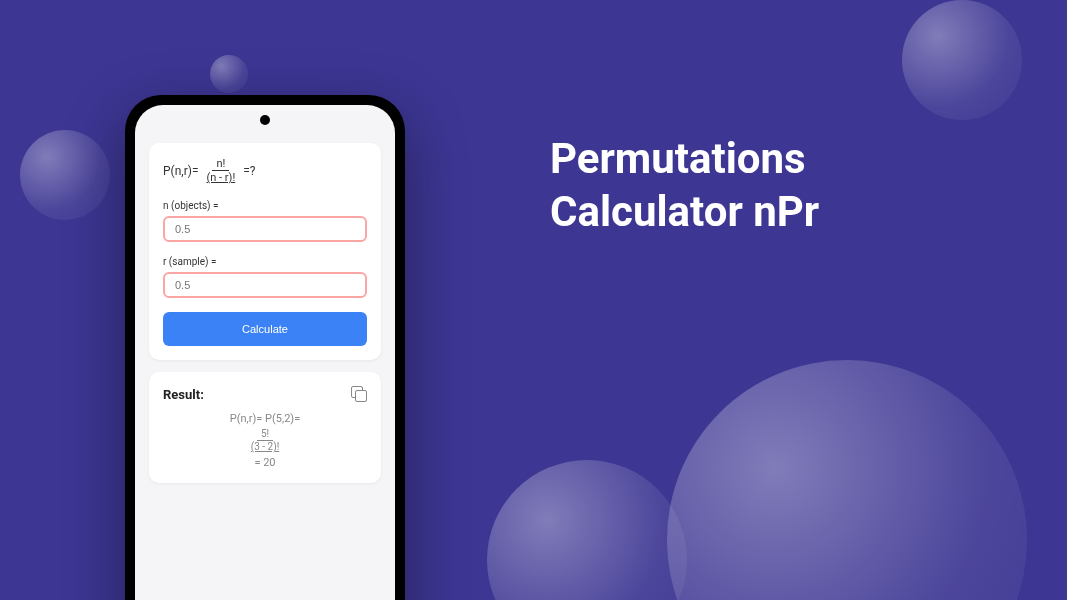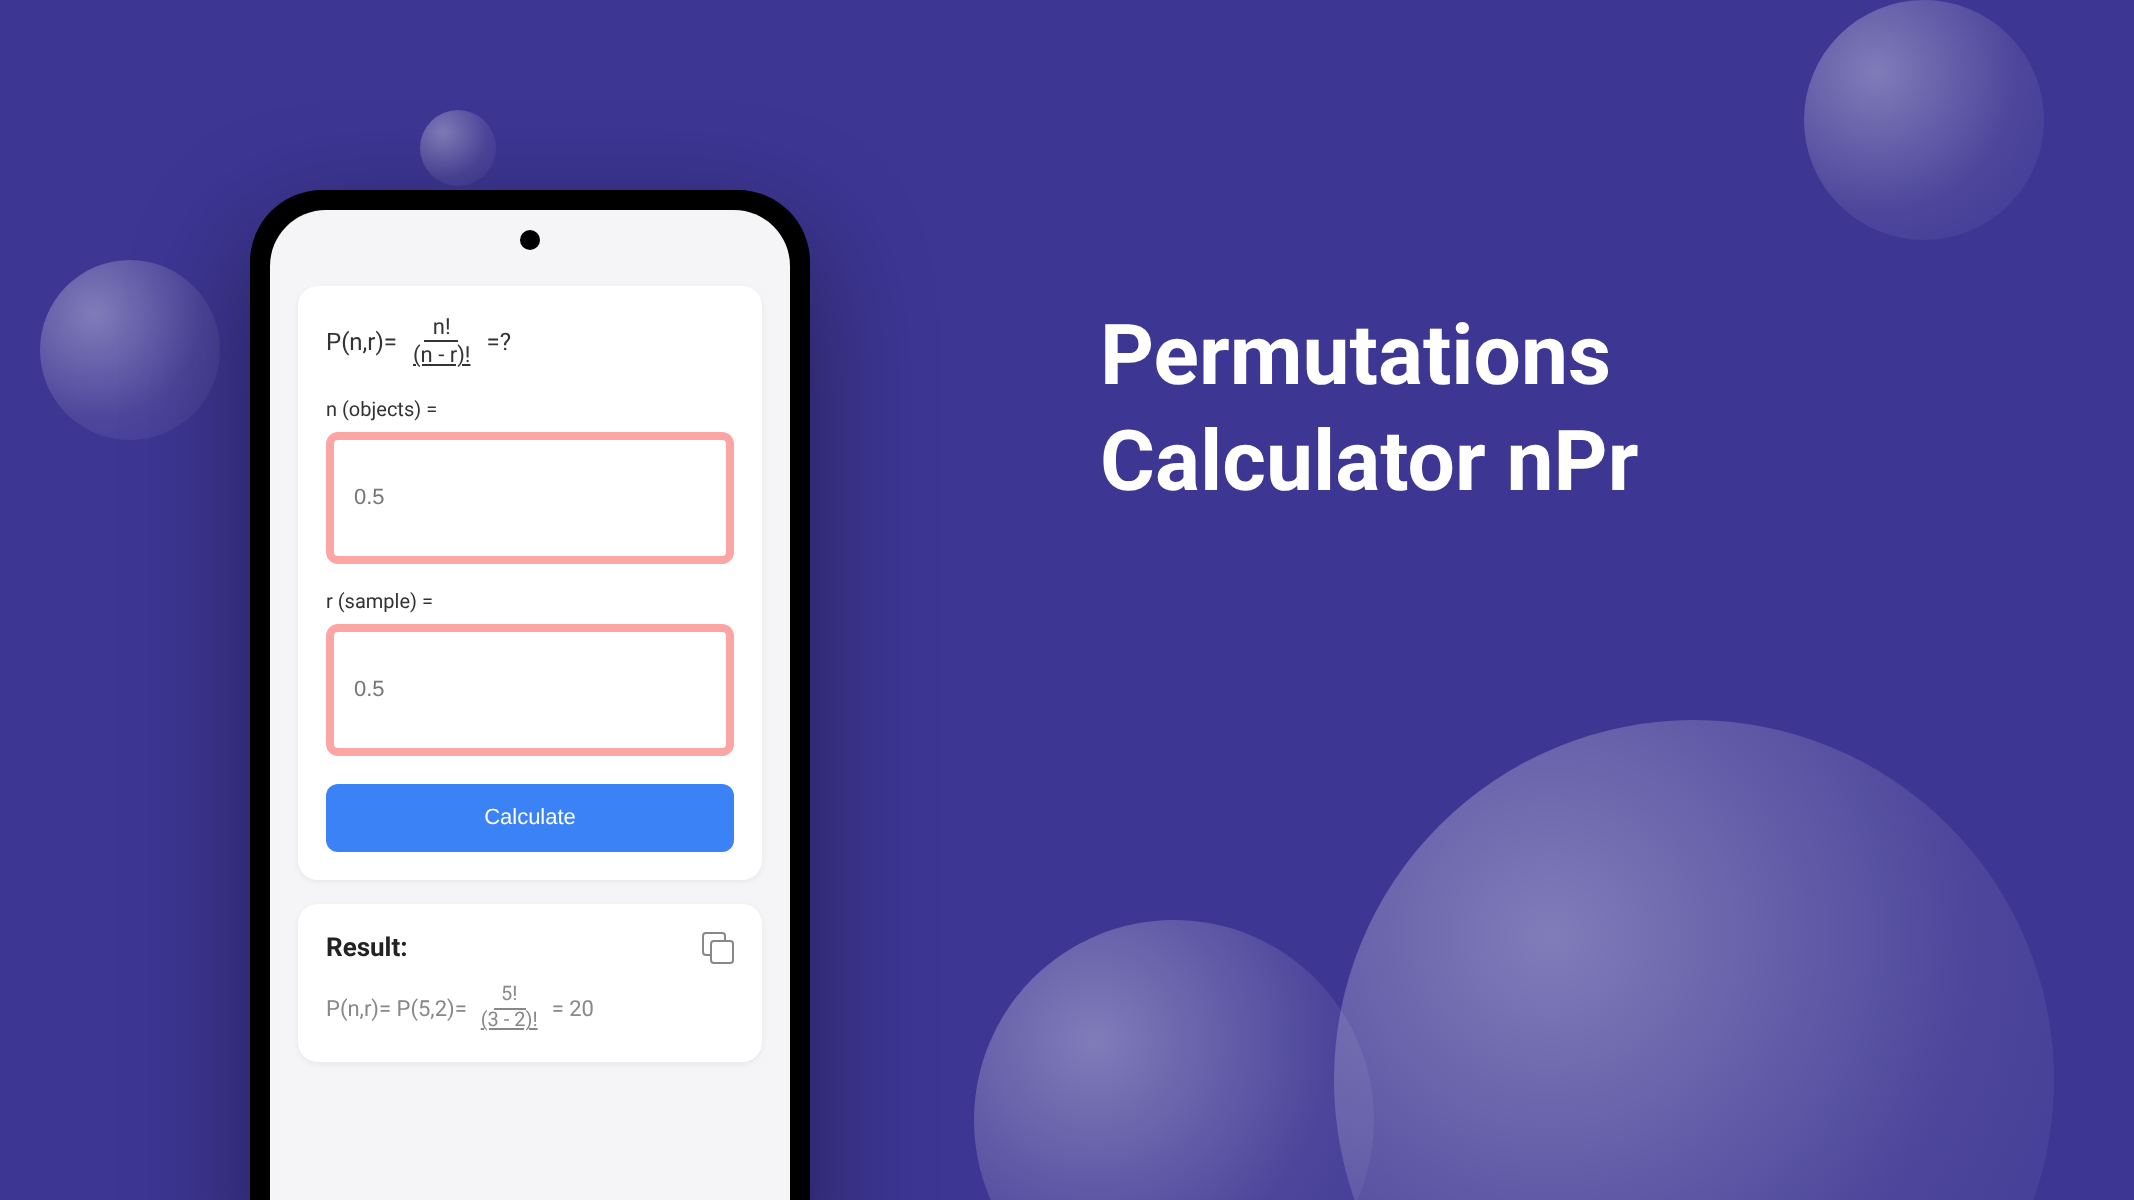--- a/index.html
+++ b/index.html
@@ -90,23 +90,23 @@
     .frac .num { border-bottom: 1px solid #333; padding: 0 4px; }
     .frac .den { padding: 0 4px; text-decoration: underline; }
     
     .field-label {
       font-size: 10px;
       color: #333;
       margin-bottom: 5px;
     }
     .input-box {
       width: 100%;
-      border: 4px solid #fca5a5;
+      border: 2px solid #fca5a5;
       border-radius: 6px;
-      padding: 23px 10px;
+      padding: 5px 10px;
       font-size: 11px;
       color: #aaa;
       background: #fff;
       margin-bottom: 14px;
     }
     
     .calc-btn {
       width: 100%;
       background: #3b82f6;
       color: #fff;
@@ -146,29 +146,30 @@
     }
     .copy-icon::before { top: 0; left: 0; }
     .copy-icon::after { top: 4px; left: 4px; background: #fff; }
     
     .result-formula {
       display: flex;
       align-items: center;
       font-size: 11px;
       color: #888;
       gap: 3px;
+      flex-direction: column;
     }
     .result-formula .frac { color: #888; font-size: 10px; }
     .result-formula .frac .num { border-bottom: 1px solid #888; }
     
     
     .title {
       position: absolute;
       left: 550px;
-      top: 153px;
+      top: 133px;
       color: #fff;
       font-size: 42px;
       font-weight: 700;
       line-height: 1.25;
     }
   </style>
 </head>
 <body>
 
 <div class="sphere sphere-1"></div>

